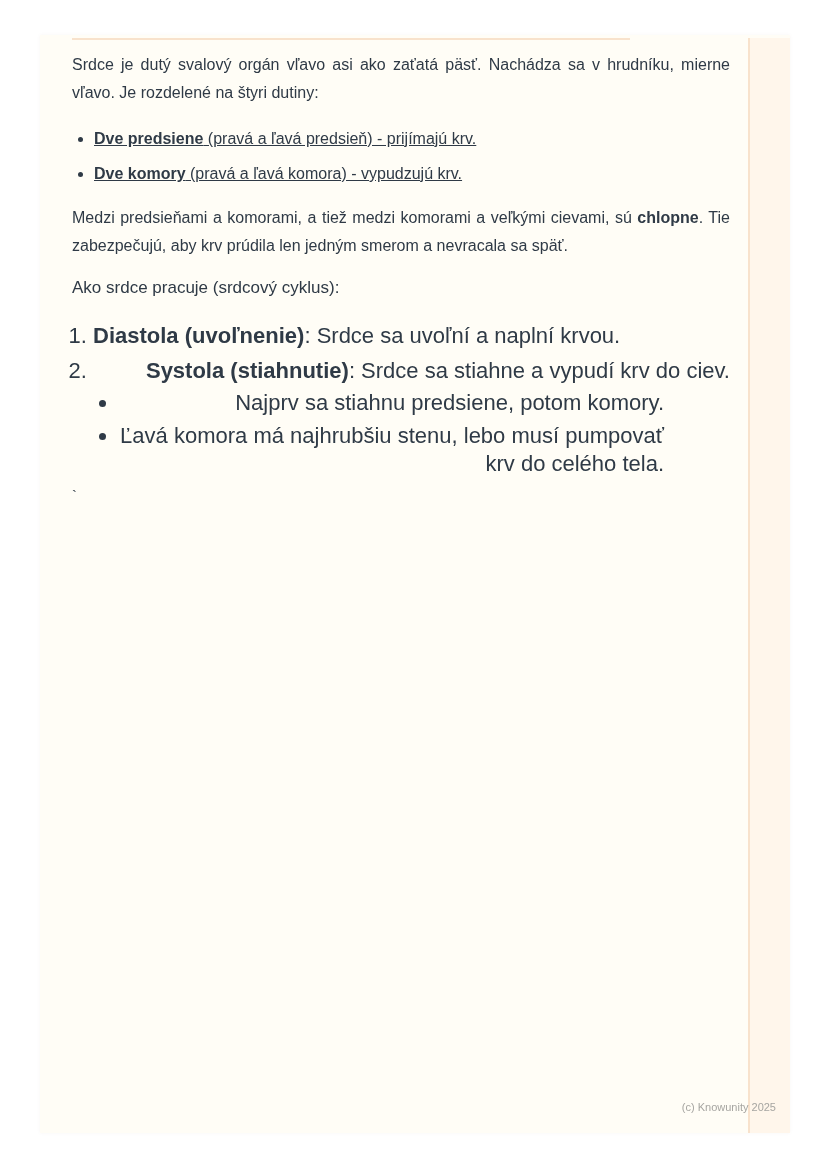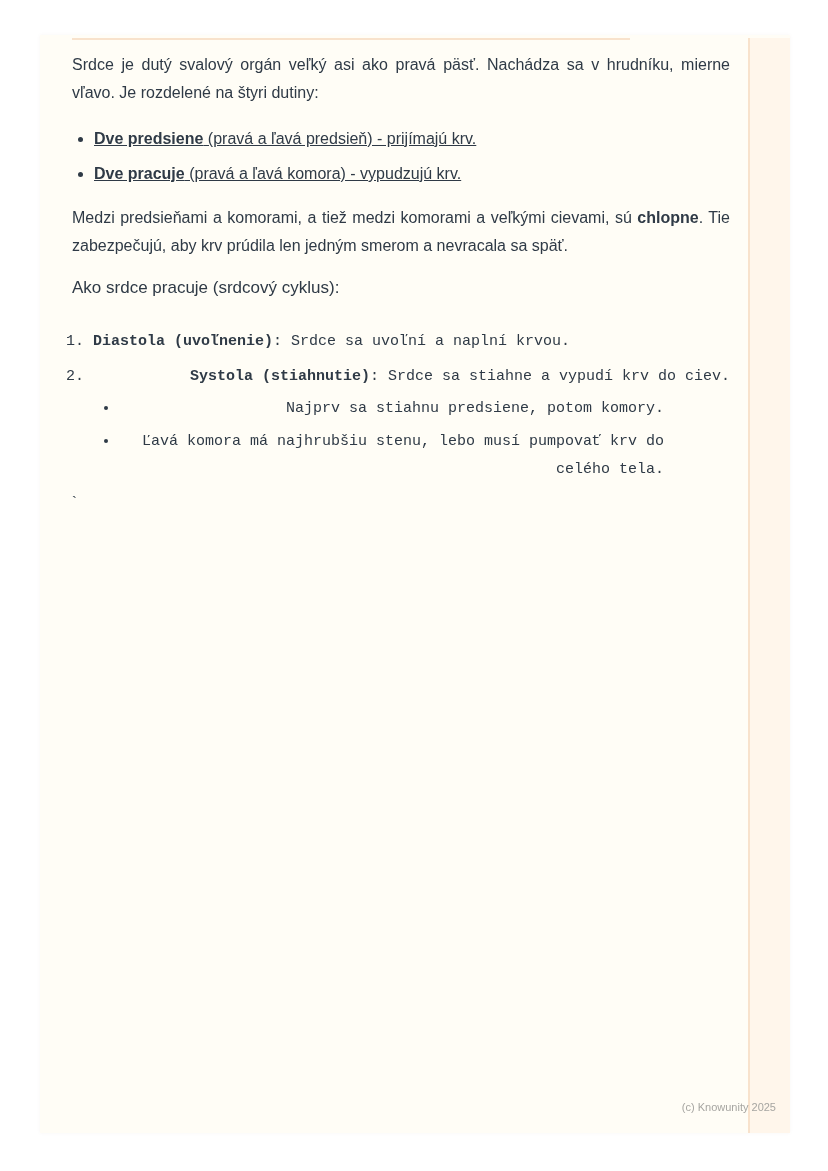--- a/index.html
+++ b/index.html
@@ -71,25 +71,24 @@
   }
   ul.chambers{
     margin:18px 0 0 0;
     padding:0 0 0 22px;
     font-size:16px;
     line-height:28px;
     text-decoration:underline;
   }
   ul.chambers li + li{margin-top:7px;}
   ol.cycle{
-    margin:26px 0 0 0;
+    margin:20px 0 0 0;
     padding:0 0 0 21px;
-    font-size:15px;
+    font-size:22px;
     line-height:28px;
-    font-family:Liberation Mono, monospace;
   }
   ol.cycle > li + li{margin-top:7px;text-align:right;}
   ul.sub{
     margin:4px 0 0 0;
     padding:0 0 0 26px;
     list-style:disc;
   }
   ul.sub li + li{margin-top:5px;}
   ul.sub li{max-width:545px;}
   .stray-mark{
@@ -111,25 +110,25 @@
 
 <div class="page-card">
 
   <div class="top-rule"></div>
   <div class="side-strip"></div>
   <div class="side-rule"></div>
 
   <div class="content">
 
 
-    <p class="para">Srdce je dutý svalový orgán veľký asi ako pravá päsť. Nachádza sa v hrudníku, mierne vľavo. Je rozdelené na štyri dutiny:</p>
+    <p class="para">Srdce je dutý svalový orgán vľavo asi ako zaťatá päsť. Nachádza sa v hrudníku, mierne vľavo. Je rozdelené na štyri dutiny:</p>
 
     <ul class="chambers">
       <li><strong>Dve predsiene</strong> (pravá a ľavá predsieň) - prijímajú krv.</li>
-      <li><strong>Dve pracuje</strong> (pravá a ľavá komora) - vypudzujú krv.</li>
+      <li><strong>Dve komory</strong> (pravá a ľavá komora) - vypudzujú krv.</li>
     </ul>
 
     <p class="para">Medzi predsieňami a komorami, a tiež medzi komorami a veľkými cievami, sú <strong>chlopne</strong>. Tie zabezpečujú, aby krv prúdila len jedným smerom a nevracala sa späť.</p>
 
     <p class="section-heading">Ako srdce pracuje (srdcový cyklus):</p>
 
     <ol class="cycle">
       <li>
         <span><strong>Diastola (uvoľnenie)</strong>: Srdce sa uvoľní a naplní krvou.</span>
       </li>

